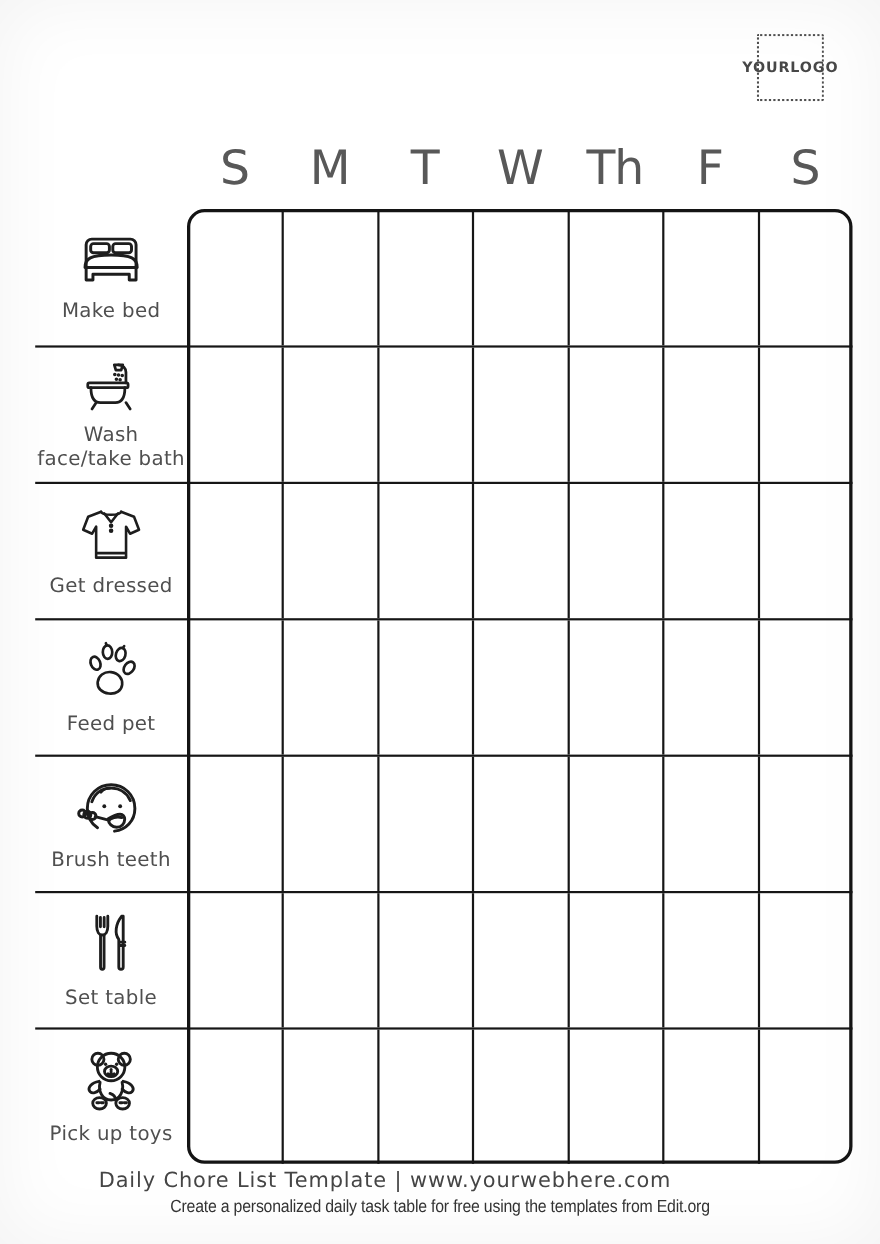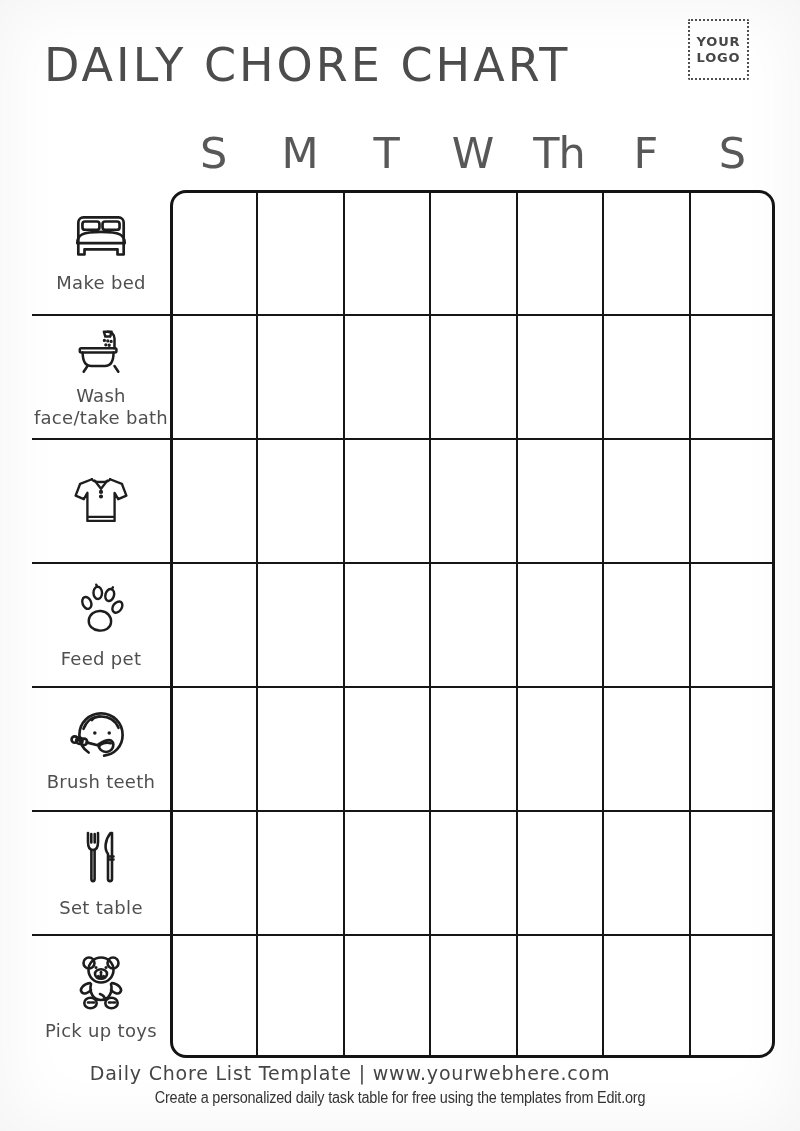--- a/index.html
+++ b/index.html
@@ -13,23 +13,23 @@
     box-shadow: inset 0 0 70px rgba(0,0,0,0.05);
   }
 
   
   .title {
     position: absolute; left: 44px; top: 38px;
     font-size: 46px; font-weight: 500; letter-spacing: 3px;
     color: #4c4c4c; white-space: nowrap;
   }
   .logo-box {
-    position: absolute; left: 688px; top: 19px; width: 61px; height: 61px;
+    position: absolute; left: 688px; top: 31px; width: 61px; height: 61px;
     border: 2px dotted #4f4f4f; border-radius: 2px;
-    display: flex; flex-direction: column; align-items: center; justify-content: center;
+    display: flex; flex-direction: row; align-items: center; justify-content: center;
     color: #474747; font-weight: bold; font-size: 13px; line-height: 1.2; letter-spacing: 0.8px;
     cursor: pointer;
   }
 
   
   .day-header {
     position: absolute; left: 170px; top: 116px; width: 605px; height: 66px;
     display: grid; grid-template-columns: repeat(7, 1fr);
   }
   .day {
@@ -73,21 +73,20 @@
     text-align: center; font-family: "Liberation Sans", sans-serif;
     font-size: 16px; color: #333333; letter-spacing: -0.2px;
     transform: scaleX(0.9); transform-origin: 50% 50%;
   }
 </style>
 </head>
 <body>
 
 <div class="page">
 
-  <div class="title">DAILY CHORE CHART</div>
 
   <div class="logo-box">
     <span>YOUR</span>
     <span>LOGO</span>
   </div>
 
   <div class="day-header">
     <div class="day">S</div>
     <div class="day">M</div>
     <div class="day">T</div>
@@ -157,20 +156,21 @@
         <span class="icon">
           <svg width="58" height="58" viewBox="0 0 64 64">
             <path d="M22 8 L9 13 L4 26 L13 30 L17 23 V54 H47 V23 L51 30 L60 26 L55 13 L42 8"></path>
             <path d="M22 8 c1 4 19 4 20 0"></path>
             <path d="M25 9.5 l7 9 7-9"></path>
             <circle cx="32" cy="22" r="1" fill="#1d1d1d"></circle>
             <circle cx="32" cy="27" r="1" fill="#1d1d1d"></circle>
             <path d="M18.5 49.5 h27"></path>
           </svg>
         </span>
+        <span class="label">Get dressed</span>
       </div>
       <div class="day-cell"></div>
       <div class="day-cell"></div>
       <div class="day-cell"></div>
       <div class="day-cell"></div>
       <div class="day-cell"></div>
       <div class="day-cell"></div>
       <div class="day-cell"></div>
     </div>
 

